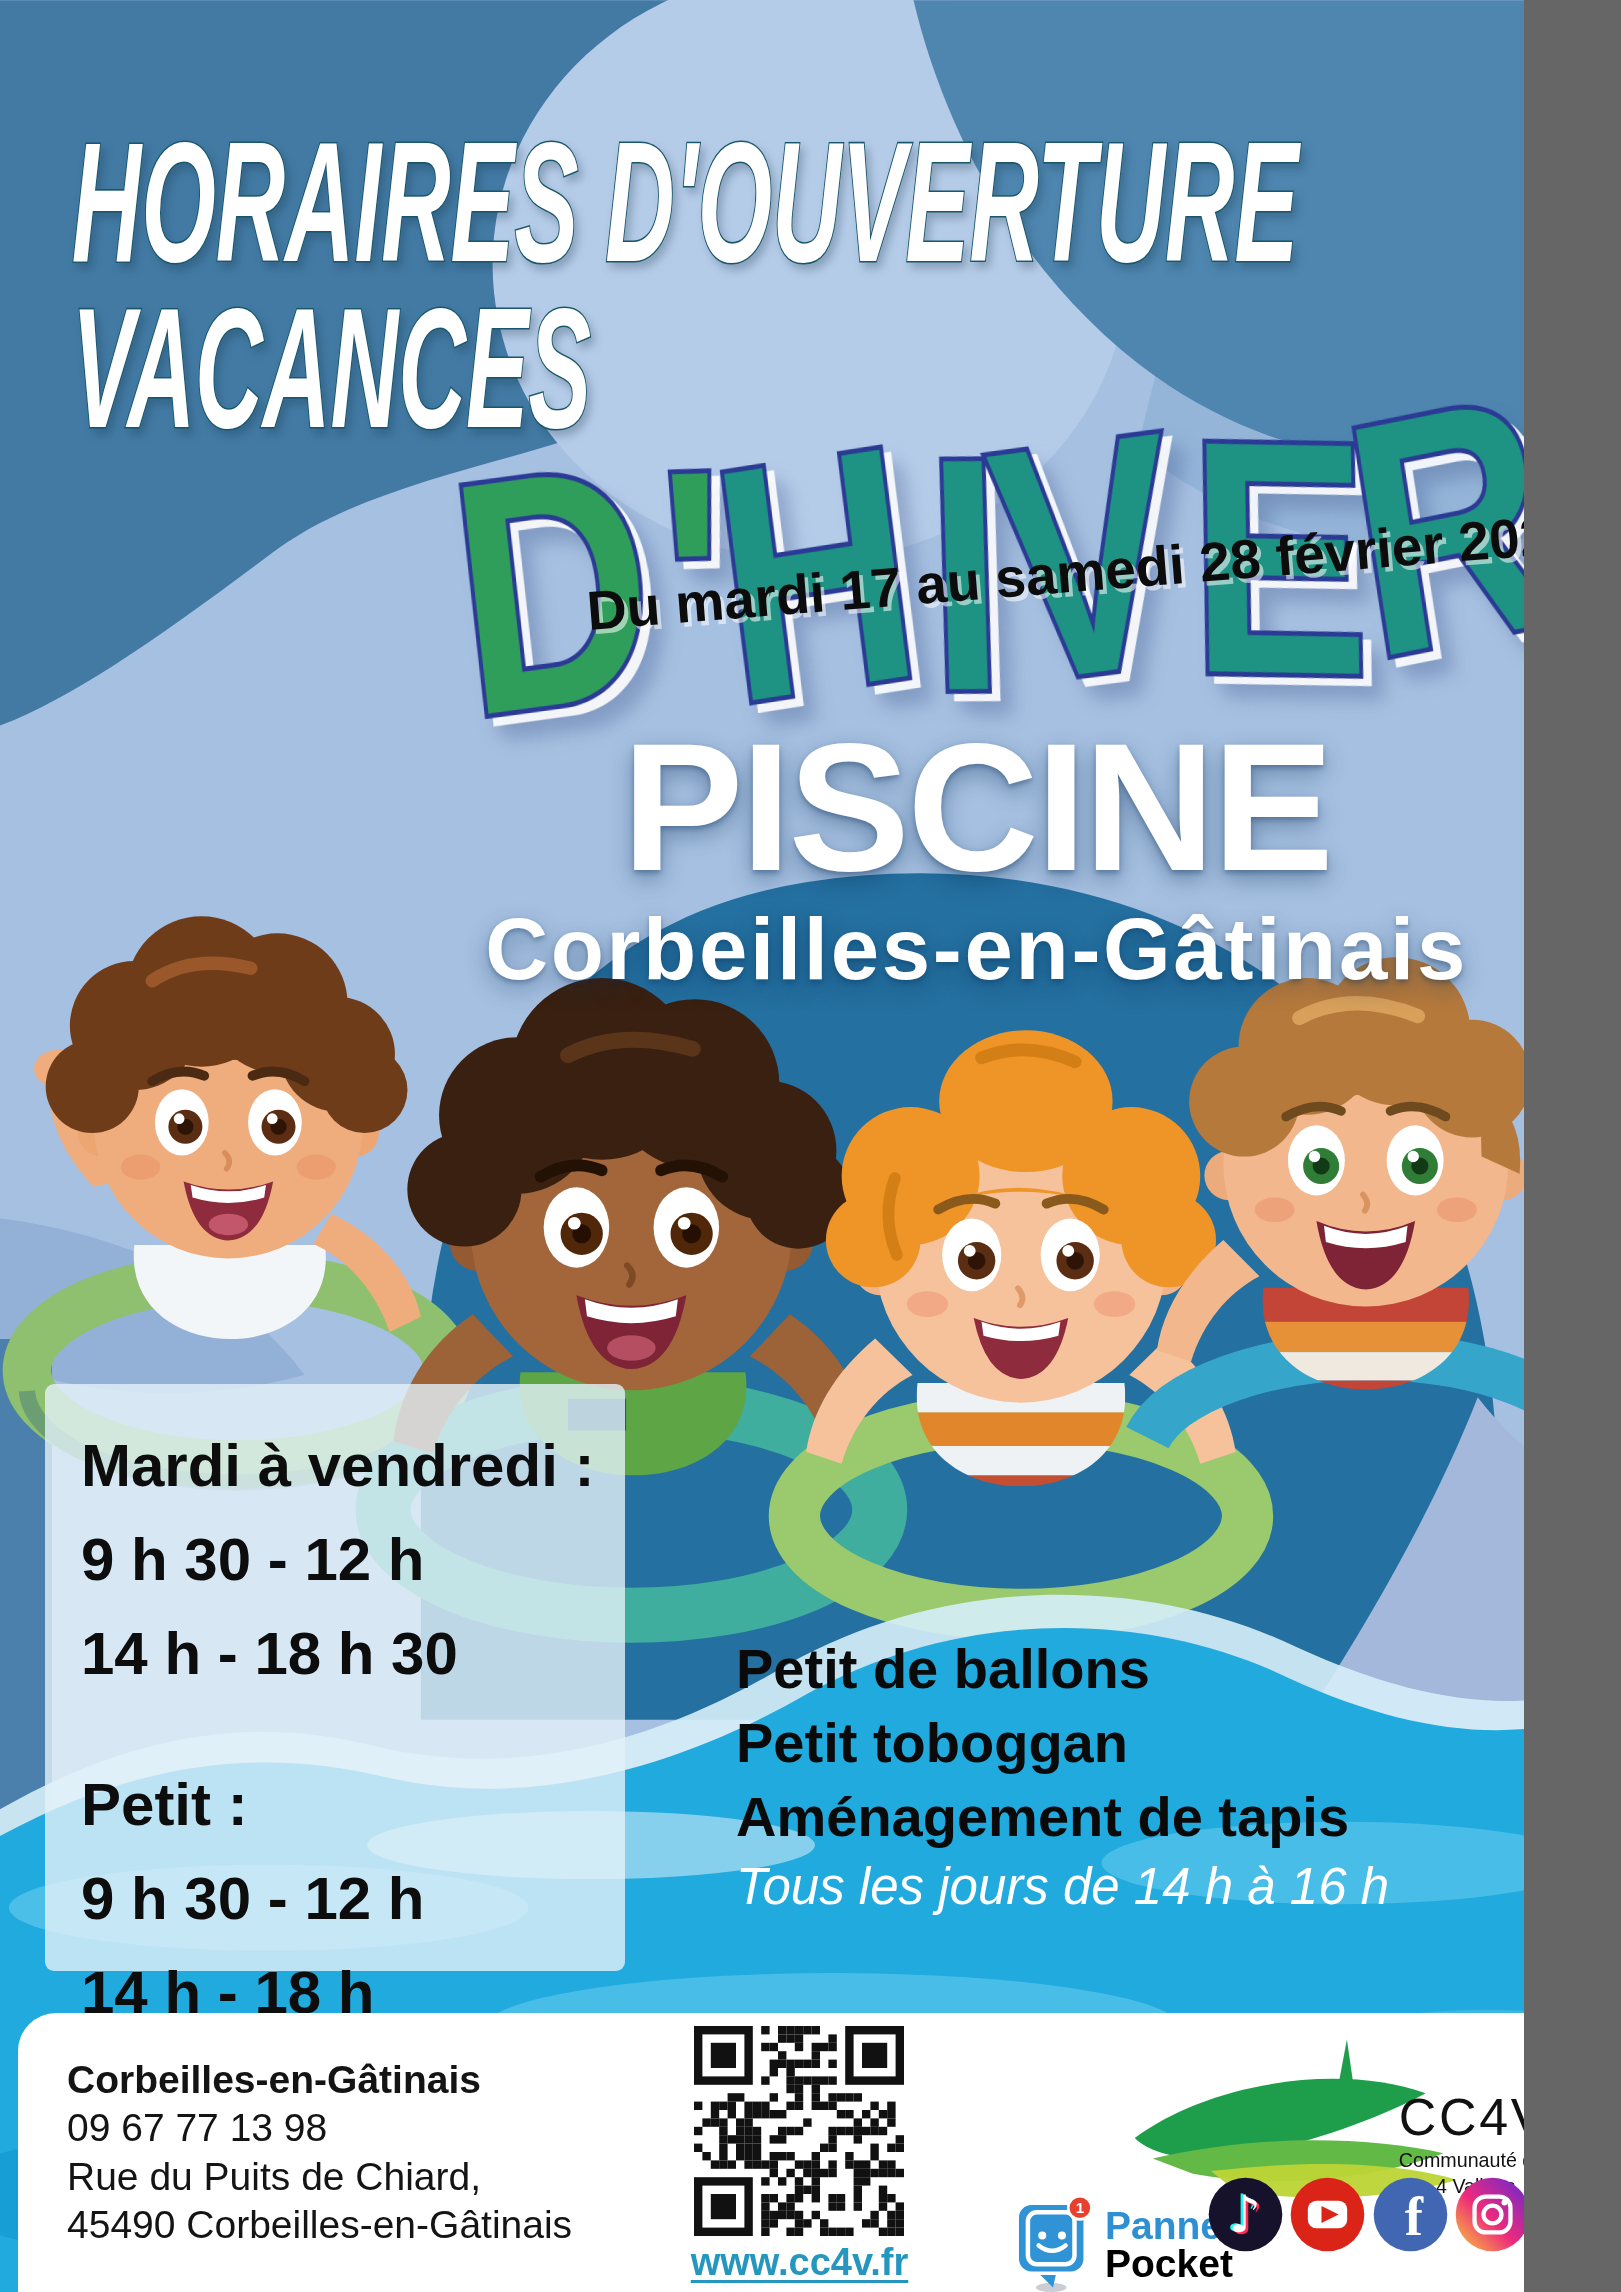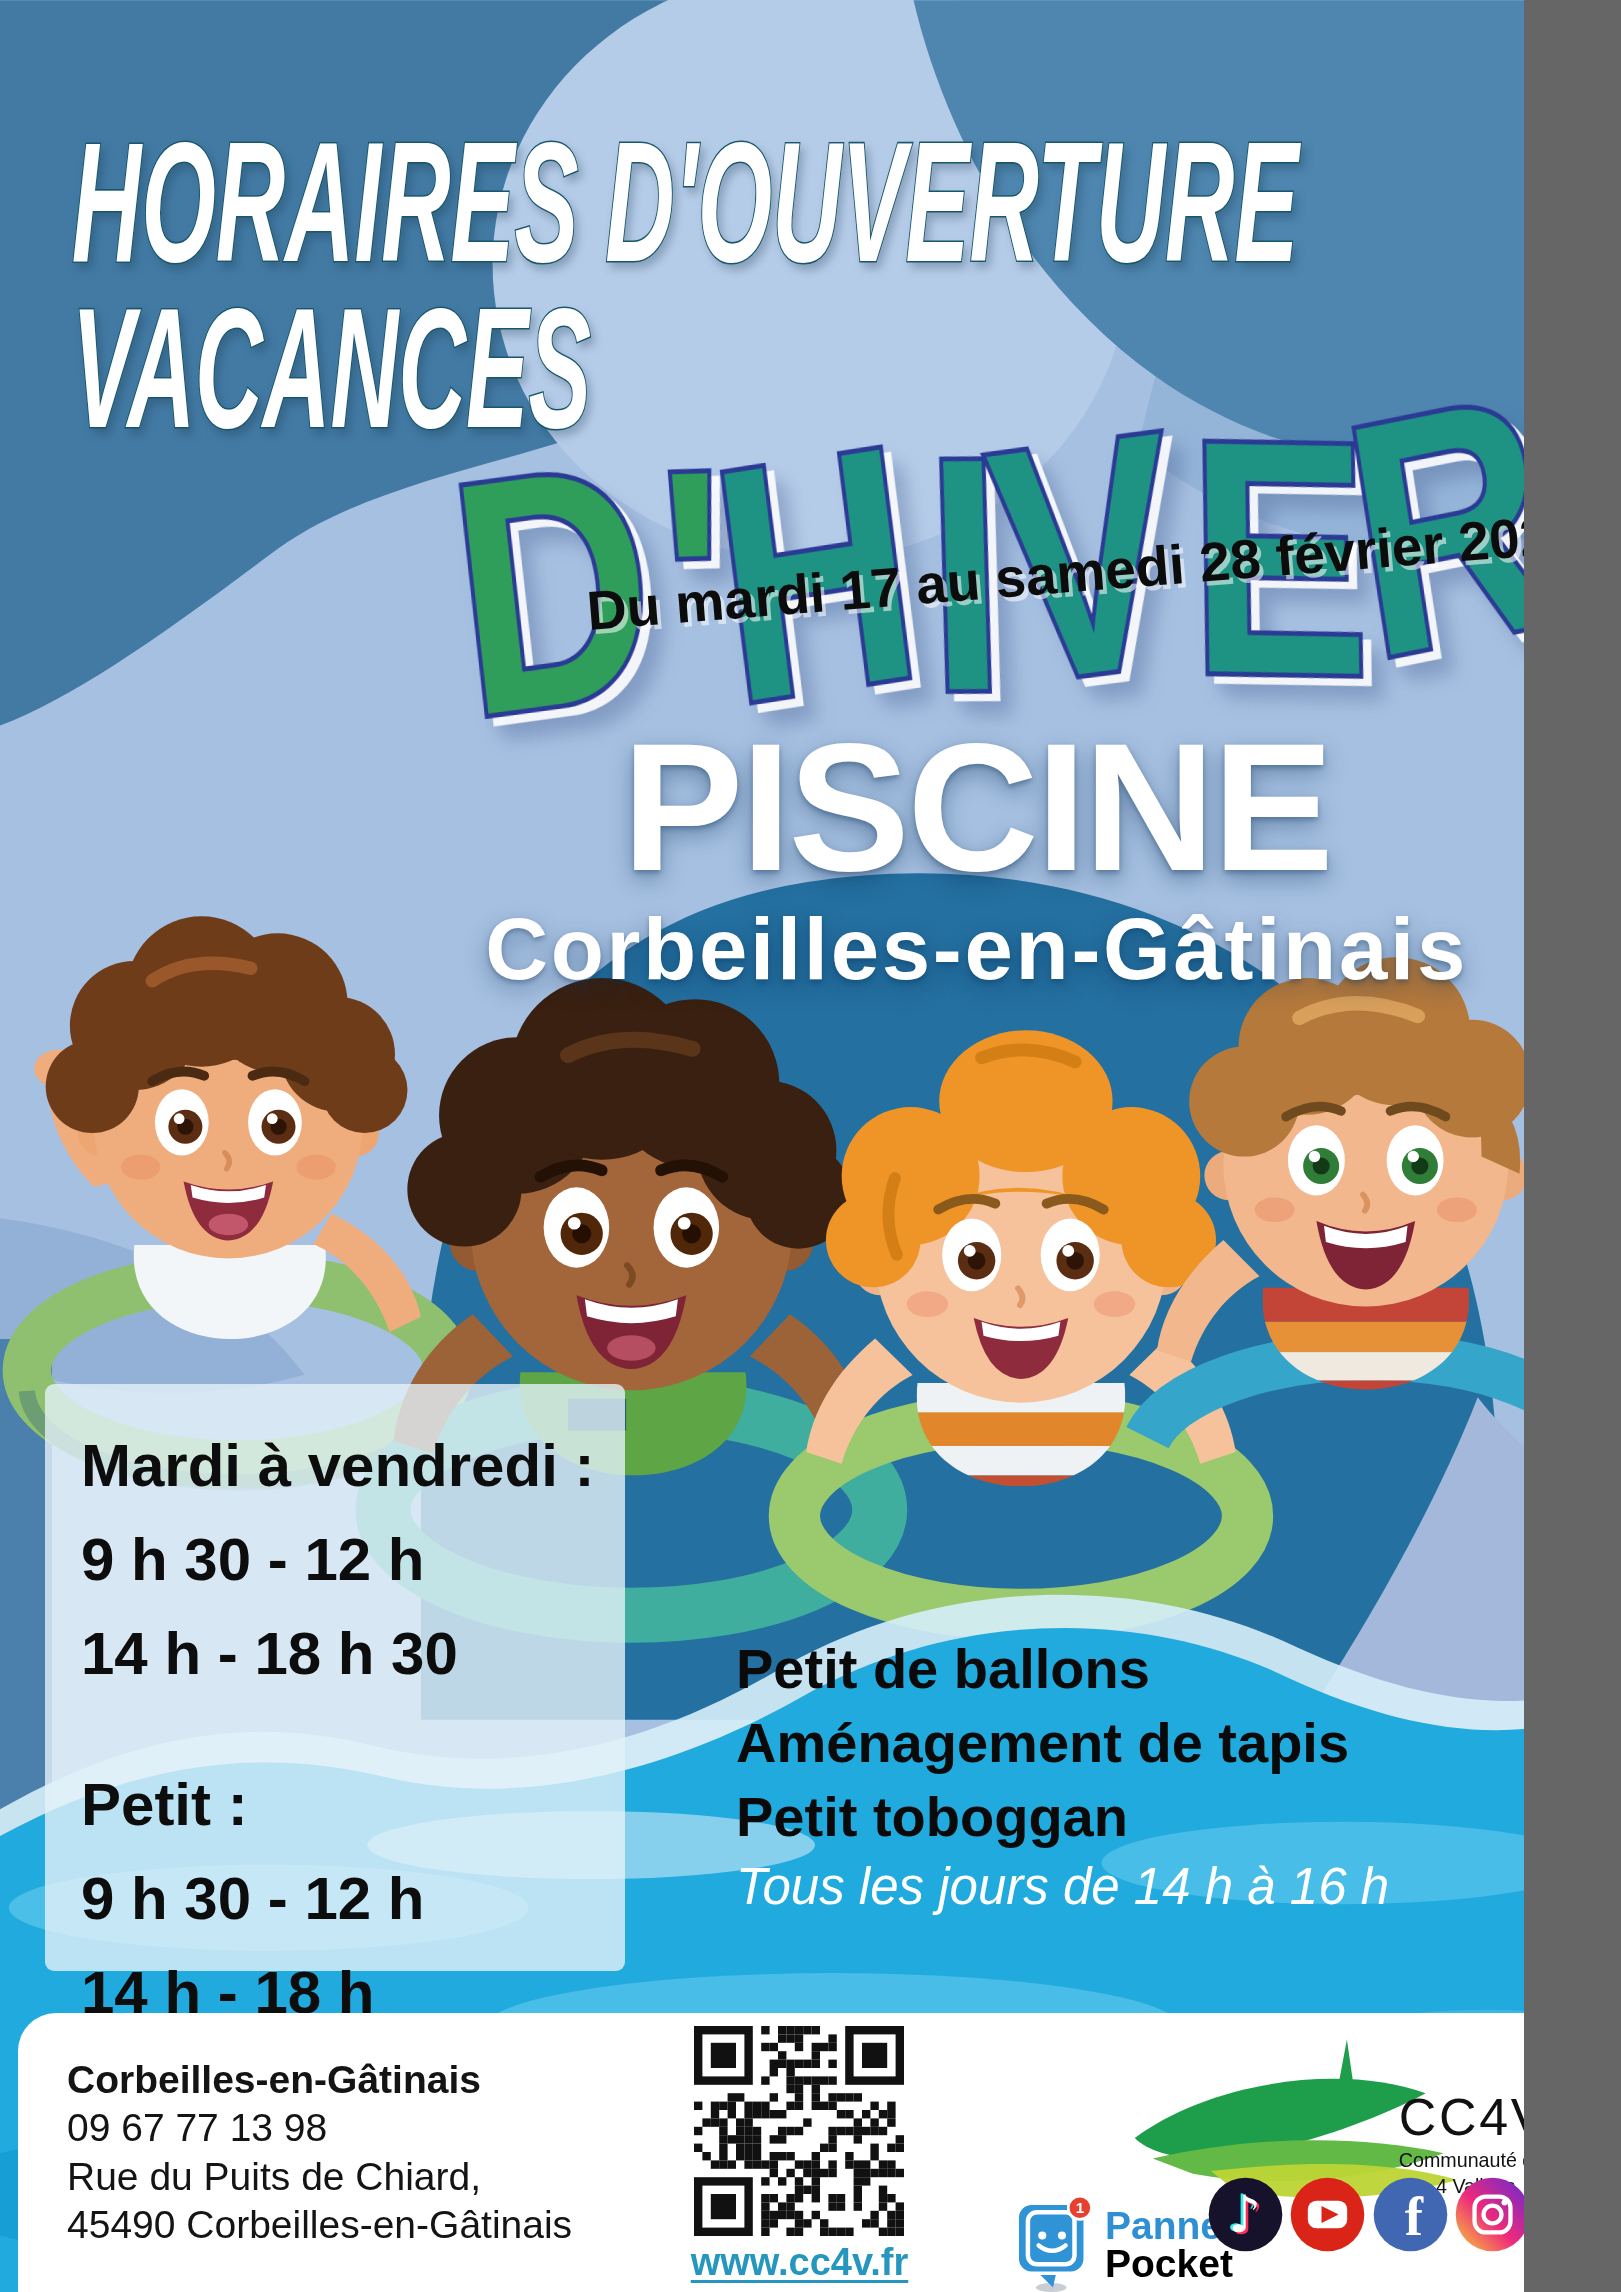--- a/index.html
+++ b/index.html
@@ -276,22 +276,22 @@
       <div class="sch-line">9 h 30 - 12 h</div>
       <div class="sch-line">14 h - 18 h 30</div>
       <div class="sch-label sch-gap">Petit :</div>
       <div class="sch-line">9 h 30 - 12 h</div>
       <div class="sch-line">14 h - 18 h</div>
     </div>
   </div>
 
   <div class="abs acts">
     <div class="act-line">Petit de ballons</div>
+    <div class="act-line">Petit toboggan</div>
     <div class="act-line">Aménagement de tapis</div>
-    <div class="act-line">Petit toboggan</div>
     <div class="act-note">Tous les jours de 14 h à 16 h</div>
   </div>
 
   <div class="abs footer-card"></div>
 
   <div class="abs info">
     <div class="info-line info-bold">Corbeilles-en-Gâtinais</div>
     <div class="info-line">09 67 77 13 98</div>
     <div class="info-line">Rue du Puits de Chiard,</div>
     <div class="info-line">45490 Corbeilles-en-Gâtinais</div>

